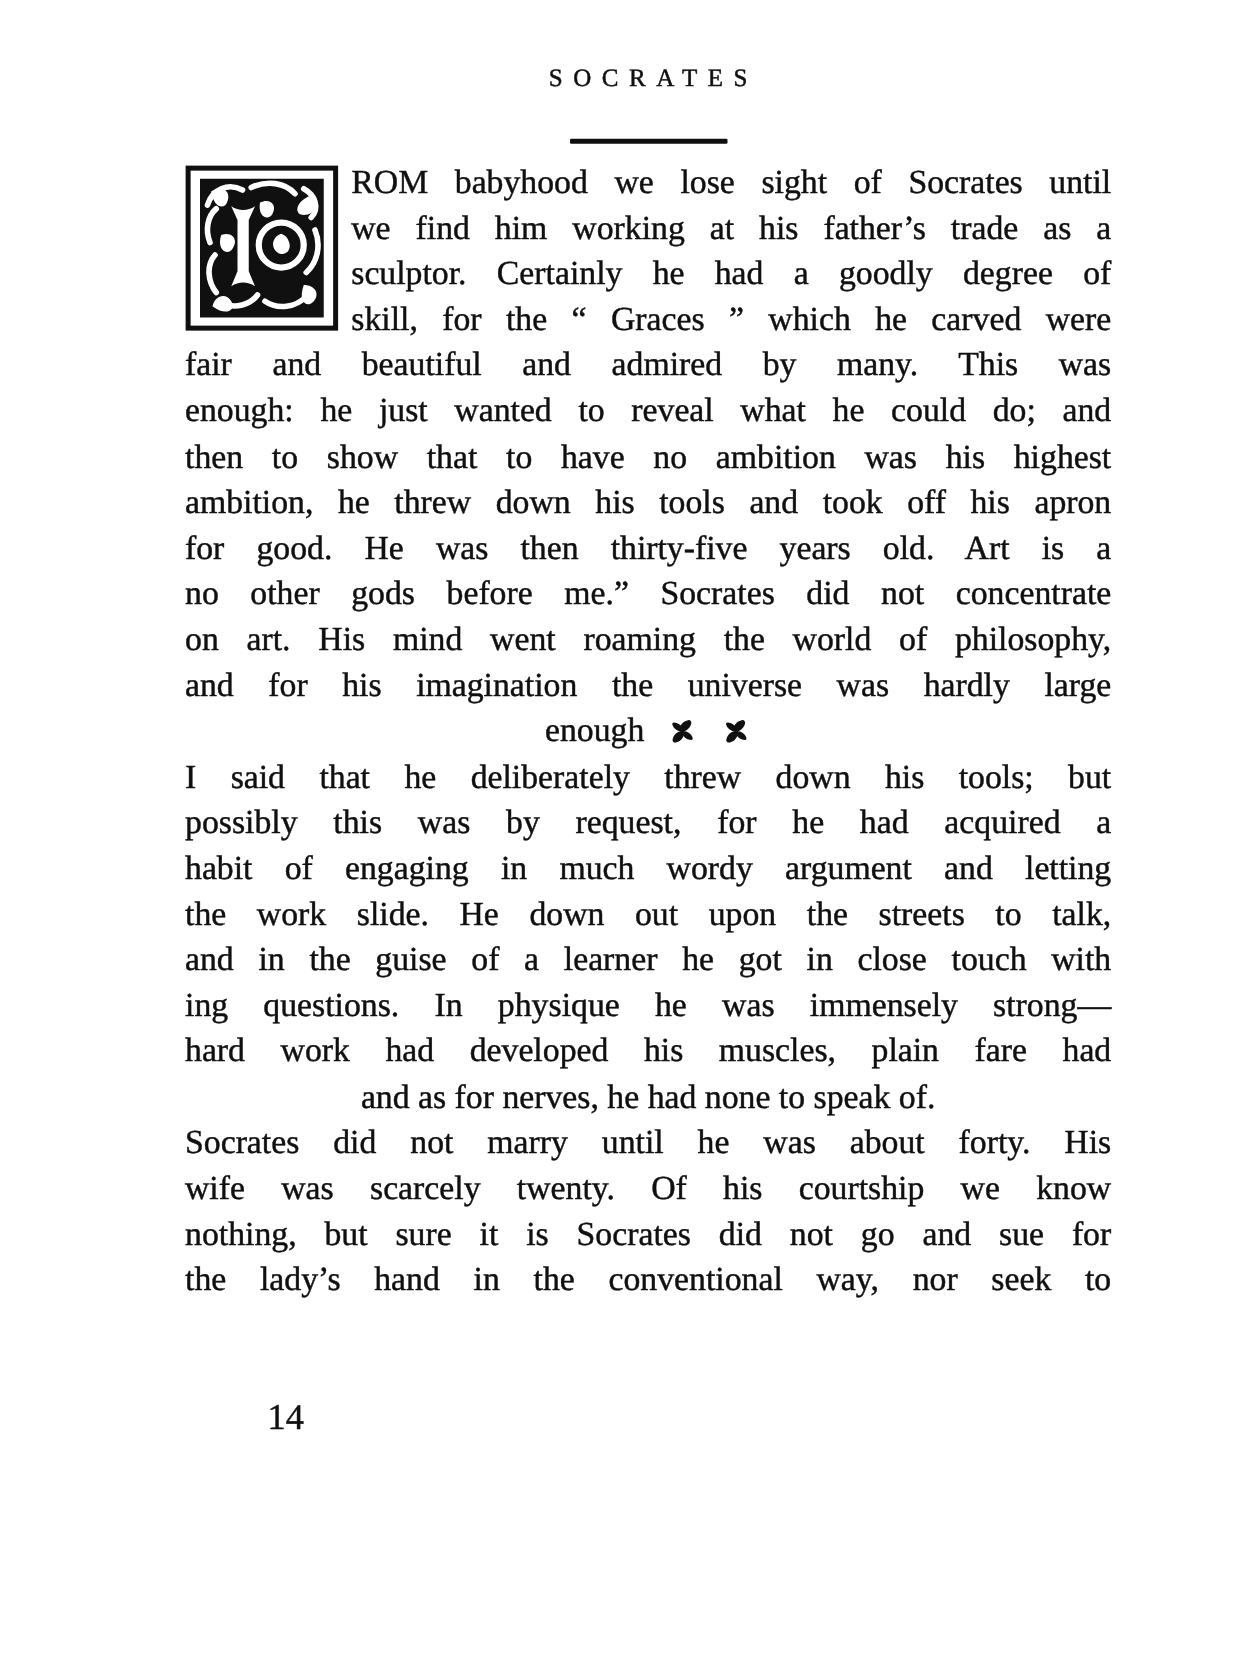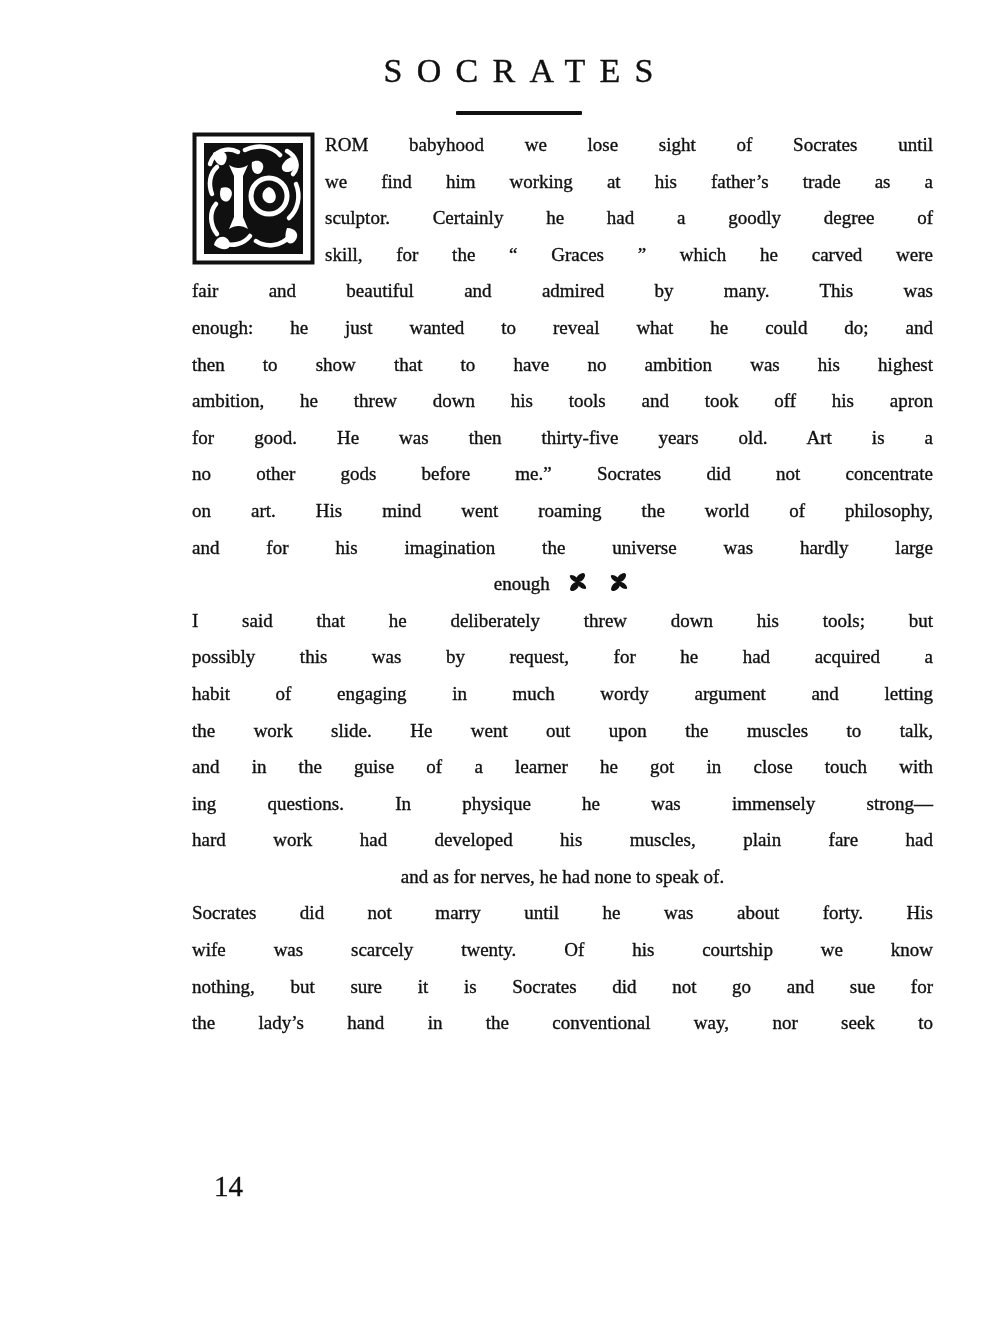--- a/index.html
+++ b/index.html
@@ -13,41 +13,40 @@
     margin:0 auto;
     background:var(--paper);
     color:var(--ink);
     font-family:"Liberation Serif","DejaVu Serif",serif;
     overflow:hidden;
   }
   .title{
     position:absolute;
     top:52px;left:148px;width:741px;
     margin:0;
-    font-size:34px;
+    font-size:20px;
     font-weight:normal;
     letter-spacing:0.42em;
     text-indent:0.42em;
     text-align:center;
     -webkit-text-stroke:0.4px var(--ink);
     white-space:nowrap;
   }
   .title-rule{
     position:absolute;
     top:111px;left:456px;
     width:126px;height:4px;
     background:var(--ink);
     border-radius:1px;
   }
   .body{
     position:absolute;
     top:127px;left:148px;width:741px;
-    font-size:19px;
+    font-size:27px;
     line-height:36.6px;
-    margin-left:44px;
     -webkit-text-stroke:0.35px var(--ink);
   }
   .para{margin:0;padding:0;}
   .line{white-space:normal;text-align:center;}
   .line.just{
     text-align:justify;
     text-align-last:justify;
     -moz-text-align-last:justify;
   }
   .dropcap{
@@ -58,21 +57,21 @@
   .dropcap svg{display:block;width:123px;height:133px;}
   .fleuron{
     display:inline-block;
     width:24px;height:24px;
     margin-left:12px;
     vertical-align:-4px;
   }
   .fleuron svg{display:block;width:24px;height:24px;}
   .page-number{
     position:absolute;
-    top:1168px;left:214px;
+    top:1116px;left:214px;
     font-size:29px;
     line-height:36.6px;
     -webkit-text-stroke:0.35px var(--ink);
   }
 </style>
 </head>
 <body>
 
 <div class="page">
   <h1 class="title">SOCRATES</h1>
@@ -142,21 +141,21 @@
       <path d="M5,5 c4,0 7,3 8,7 c-4,1 -8,-2 -9,-5 c-0.4,-1.2 0,-2 1,-2 z"></path>
       <path d="M19,19 c-4,0 -7,-3 -8,-7 c4,-1 8,2 9,5 c0.4,1.2 0,2 -1,2 z"></path>
     </svg>
   </span>
 </div>
       </div>
       <div class="para">
         <div class="line just"><span>I said that he deliberately threw down his tools; but</span></div>
         <div class="line just"><span>possibly this was by request, for he had acquired a</span></div>
         <div class="line just"><span>habit of engaging in much wordy argument and letting</span></div>
-        <div class="line just"><span>the work slide. He went out upon the muscles to talk,</span></div>
+        <div class="line just"><span>the work slide. He down out upon the streets to talk,</span></div>
         <div class="line just"><span>and in the guise of a learner he got in close touch with</span></div>
         <div class="line just"><span>ing questions. In physique he was immensely strong—</span></div>
         <div class="line just"><span>hard work had developed his muscles, plain fare had</span></div>
         <div class="line"><span>and as for nerves, he had none to speak of.</span></div>
       </div>
       <div class="para">
         <div class="line just"><span>Socrates did not marry until he was about forty. His</span></div>
         <div class="line just"><span>wife was scarcely twenty. Of his courtship we know</span></div>
         <div class="line just"><span>nothing, but sure it is Socrates did not go and sue for</span></div>
         <div class="line just"><span>the lady’s hand in the conventional way, nor seek to</span></div>

